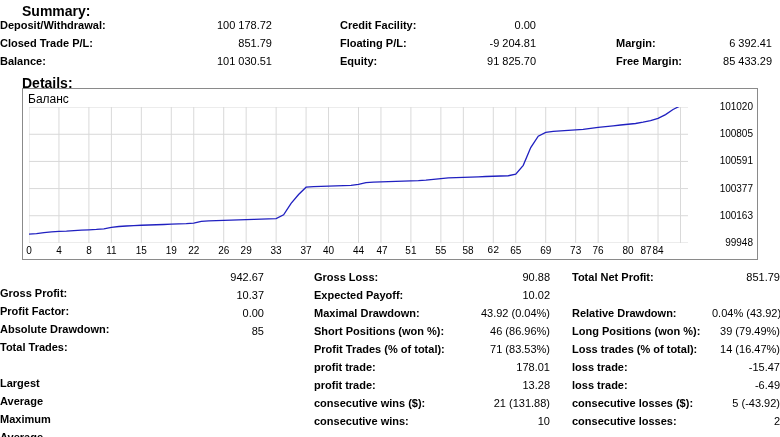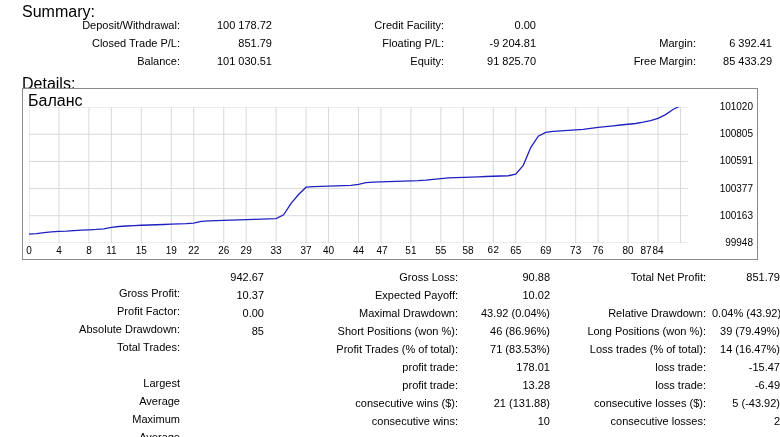--- a/index.html
+++ b/index.html
@@ -8,42 +8,42 @@
     width: 780px; height: 437px;
     background: #ffffff;
     font-family: "Liberation Sans", sans-serif;
     font-size: 11px;
     color: #000000;
     overflow: hidden;
   }
   .page { position: relative; width: 780px; height: 437px; }
 
   .section-title {
-    font-weight: normal;
-    font-size: 16px;
+    font-weight: bold;
+    font-size: 14px;
     color: #000;
   }
 
   #summary-title { position: absolute; left: 22px; top: 3px; }
   #details-title { position: absolute; left: 22px; top: 75px; }
 
   
   .summary-grid {
     position: absolute;
     left: 0px; top: 16px;
     width: 780px;
   }
   .sum-row {
     display: flex;
     height: 18px;
     align-items: center;
   }
   .cell-label {
-    text-align: right;
-    font-weight: normal;
+    text-align: left;
+    font-weight: bold;
     padding-right: 6px;
     white-space: nowrap;
   }
   .cell-value {
     text-align: right;
     white-space: nowrap;
   }
   
   .c1l { width: 186px; }
   .c1v { width: 86px; }
@@ -59,21 +59,21 @@
     position: absolute;
     left: 22px; top: 88px;
     width: 736px; height: 172px;
     border: 1px solid #8a8a8a;
     background: #ffffff;
   }
   .chart-inner { position: relative; width: 100%; height: 100%; }
   .legend-label {
     position: absolute;
     left: 5px; top: 3px;
-    font-size: 16px;
+    font-size: 12px;
     color: #000;
   }
   .plot {
     position: absolute;
     left: 6px; top: 18px;
     width: 659px; height: 136px;
   }
   .ylabels {
     position: absolute;
     left: 672px; top: 14px;

